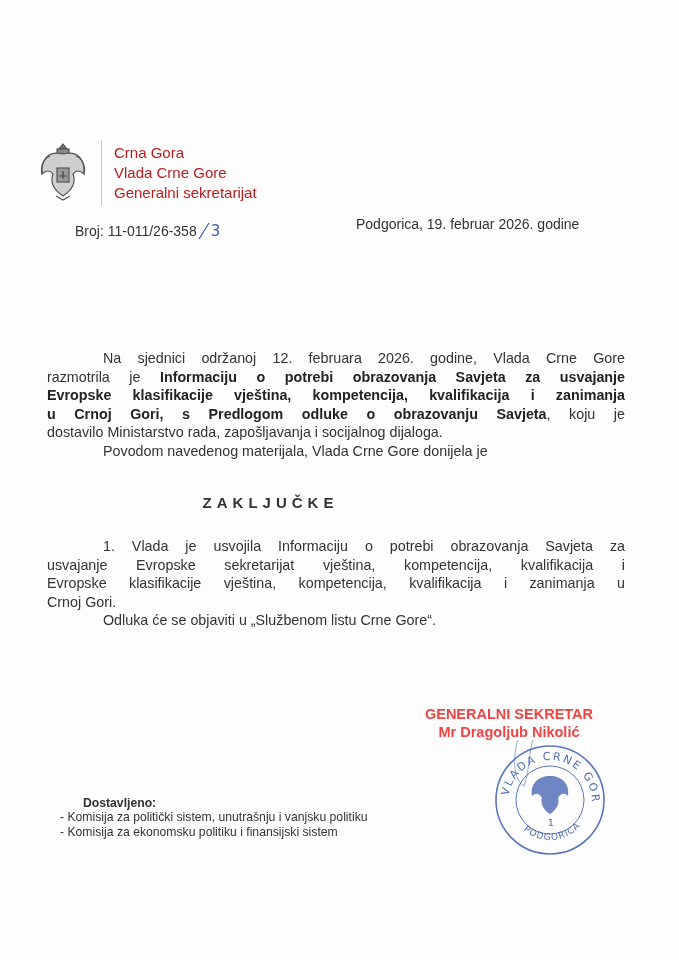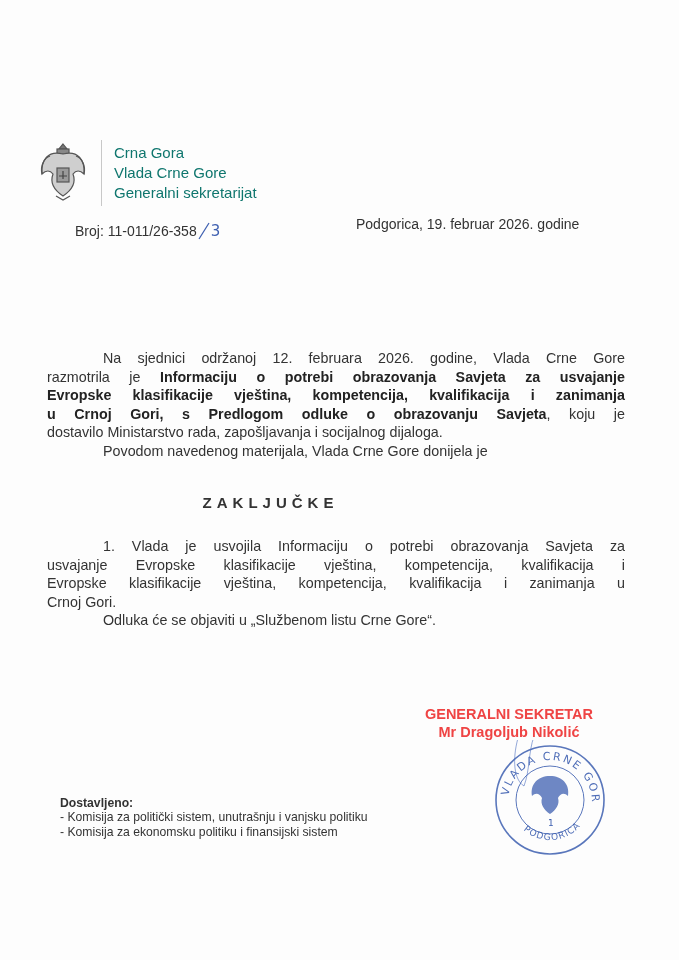--- a/index.html
+++ b/index.html
@@ -3,39 +3,39 @@
 <meta charset="utf-8">
 <style>
   html, body { margin: 0; padding: 0; }
   body {
     width: 679px; height: 960px; background: #fdfdfd; position: relative; overflow: hidden;
     font-family: "Liberation Sans", "DejaVu Sans", sans-serif; color: #2a2a2a;
   }
   .abs { position: absolute; }
   .coat { left: 38px; top: 140px; width: 50px; height: 62px; }
   .divider { left: 101px; top: 140px; width: 1px; height: 66px; background: #c8c8c8; }
-  .hdr-line { position: absolute; left: 114px; font-size: 15px; color: #0f766e; white-space: nowrap; }
+  .hdr-line { position: absolute; left: 114px; font-size: 15px; color: #b91c1c; white-space: nowrap; }
   .hdr1 { top: 144px; }
   .hdr2 { top: 164px; }
   .hdr3 { top: 184px; }
   .broj { left: 47px; top: 218px; font-size: 14px; color: #333; white-space: nowrap; margin-left: 28px; }
   .broj-hand { color: #3d5fb0; font-family: "DejaVu Sans", sans-serif; font-size: 15px; }
   .broj-slash { display: inline-block; width: 14px; height: 18px; position: relative; top: 4px; }
   .date { left: 356px; top: 216px; font-size: 14px; color: #333; white-space: nowrap; }
   .body-text { left: 47px; width: 578px; font-size: 14.3px; line-height: 18.5px; color: #333; text-align: justify; }
   .body-text b { color: #222; }
   .p1 { top: 349px; }
   .line { display: block; text-align: justify; text-align-last: justify; white-space: nowrap; }
   .line.last { text-align-last: left; }
   .zak { left: 0; width: 541px; top: 494px; text-align: center; font-weight: bold; font-size: 15px; letter-spacing: 5px; color: #333; }
   .p2 { top: 537px; }
   .sig { left: 378px; width: 262px; top: 705px; text-align: center; font-weight: bold; font-size: 14.5px; line-height: 18px; color: #ef4444; }
   .stamp { left: 490px; top: 740px; width: 120px; height: 118px; }
   .dost { left: 60px; top: 796px; font-size: 12.2px; line-height: 14.3px; color: #333; }
-  .dost .title { font-weight: bold; }
+  .dost .title { font-weight: bold; margin-left: 23px; }
 </style>
 </head>
 <body>
 
 <div class="abs coat">
   <svg width="50" height="62" viewBox="0 0 50 62">
     <g fill="none" stroke="#555" stroke-width="1.2">
       <path d="M25 4 l4 5 h-8 z" fill="#777"></path>
       <rect x="19" y="9" width="12" height="5" fill="#888"></rect>
       <path d="M25 14 C 10 10, 3 20, 4 34 C 8 30, 12 30, 15 34 C 12 42, 16 50, 25 56 C 34 50, 38 42, 35 34 C 38 30, 42 30, 46 34 C 47 20, 40 10, 25 14 z" fill="#cfcfcf"></path>
@@ -67,21 +67,21 @@
   <b class="line">Evropske klasifikacije vještina, kompetencija, kvalifikacija i zanimanja</b>
   <span class="line"><b>u Crnoj Gori, s Predlogom odluke o obrazovanju Savjeta</b><span>, koju je</span></span>
   <span class="line last">dostavilo Ministarstvo rada, zapošljavanja i socijalnog dijaloga.</span>
   <span class="line last" style="padding-left:56px;">Povodom navedenog materijala, Vlada Crne Gore donijela je</span>
 </div>
 
 <div class="abs zak">ZAKLJUČKE</div>
 
 <div class="abs body-text p2">
   <span class="line" style="padding-left:56px;">1. Vlada je usvojila Informaciju o potrebi obrazovanja Savjeta za</span>
-  <span class="line">usvajanje Evropske klasifikacije vještina, kompetencija, kvalifikacija i</span>
+  <span class="line">usvajanje Evropske sekretarijat vještina, kompetencija, kvalifikacija i</span>
   <span class="line">Evropske klasifikacije vještina, kompetencija, kvalifikacija i zanimanja u</span>
   <span class="line last">Crnoj Gori.</span>
   <span class="line last" style="padding-left:56px;">Odluka će se objaviti u „Službenom listu Crne Gore“.</span>
 </div>
 
 <div class="abs sig">
   <div>GENERALNI SEKRETAR</div>
   <div>Mr Dragoljub Nikolić</div>
 </div>
 

